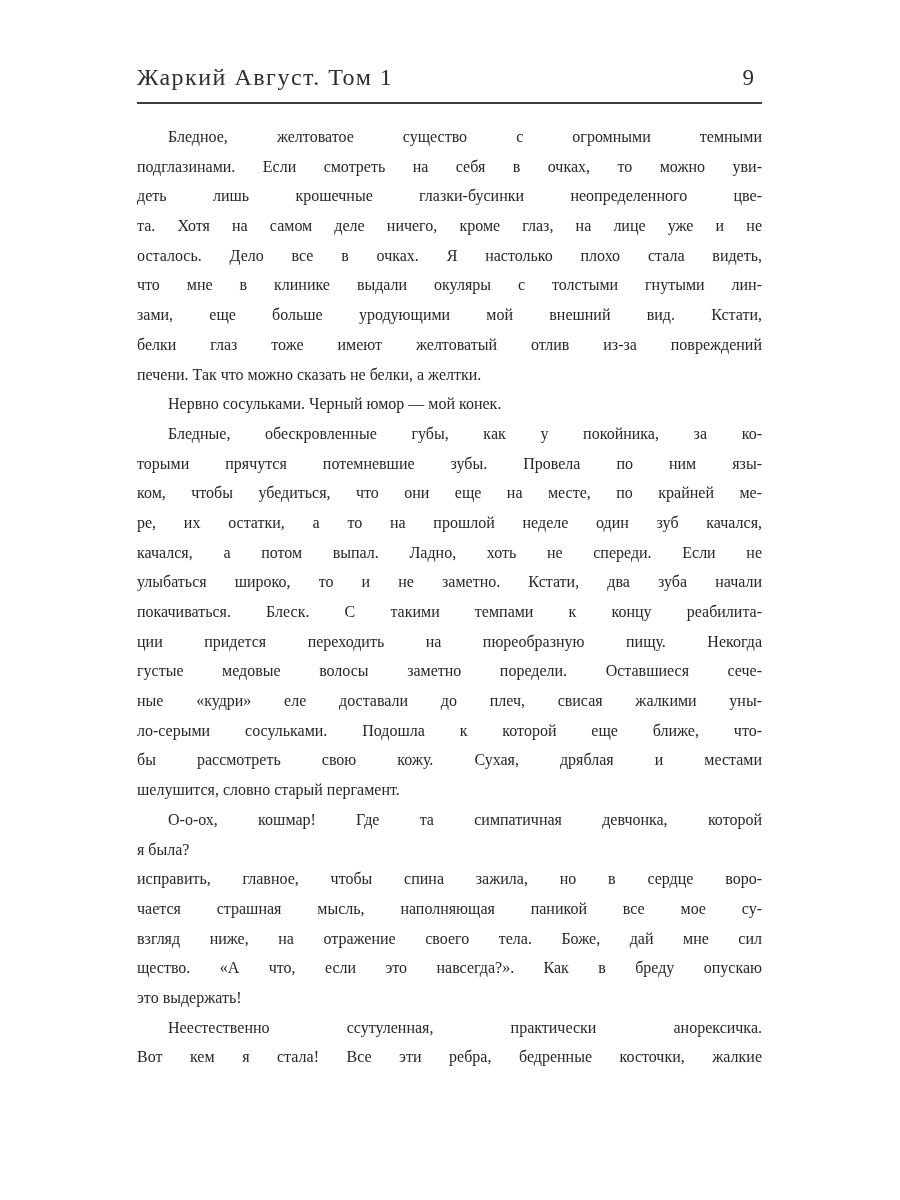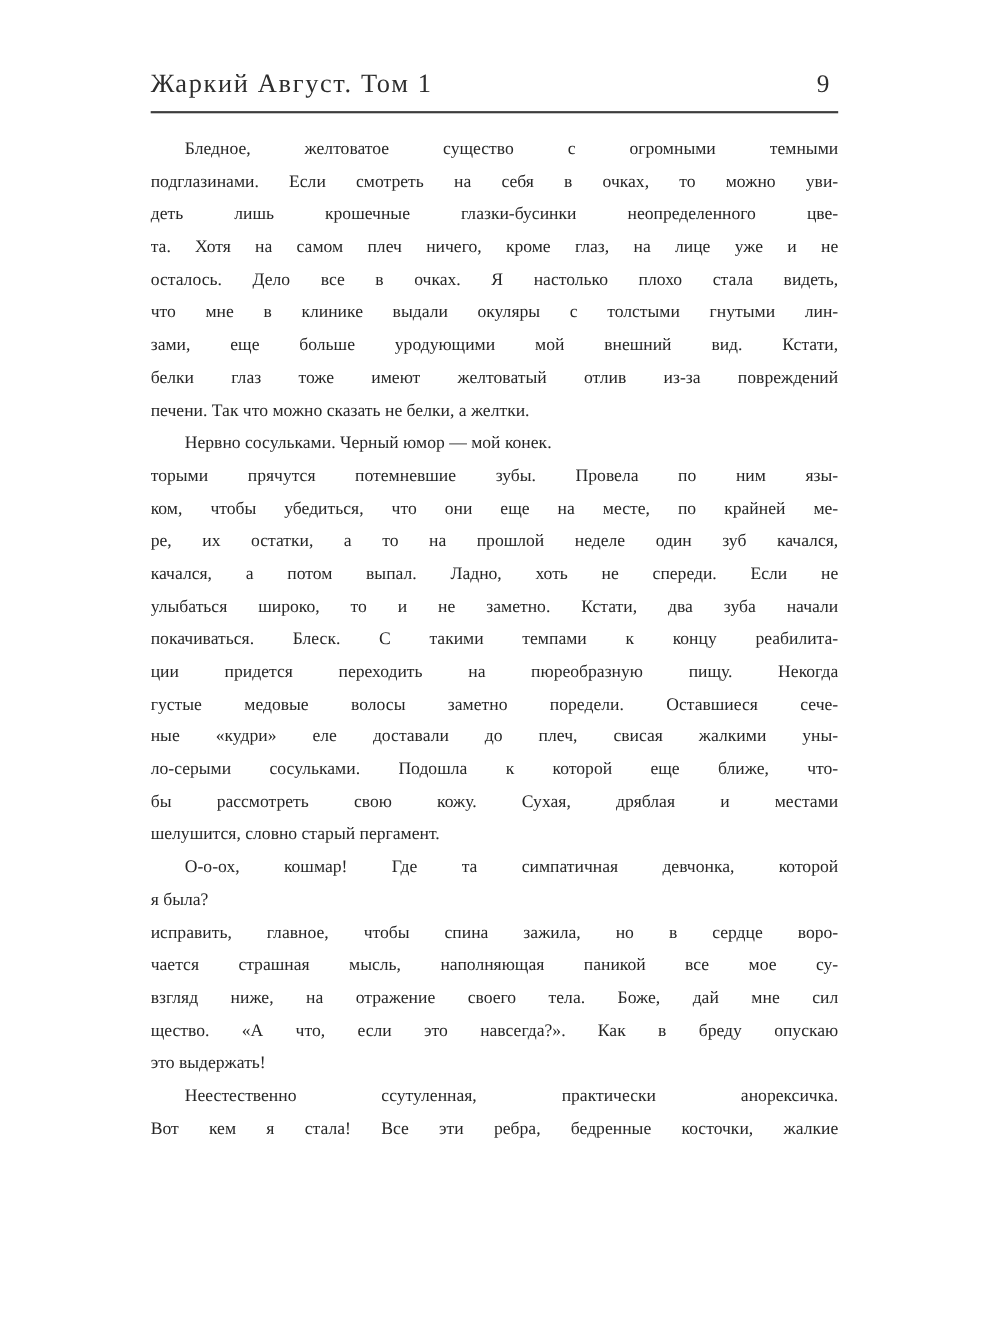--- a/index.html
+++ b/index.html
@@ -81,31 +81,32 @@
       <span class="page-number">9</span>
     </div>
 
     <hr class="header-divider">
 
     <div class="page-text">
         <div class="para">
           <div class="line first">Бледное, желтоватое существо с огромными темными</div>
           <div class="line">подглазинами. Если смотреть на себя в очках, то можно уви-</div>
           <div class="line">деть лишь крошечные глазки-бусинки неопределенного цве-</div>
-          <div class="line">та. Хотя на самом плеч ничего, кроме глаз, на лице уже и не</div>
+          <div class="line">та. Хотя на самом деле ничего, кроме глаз, на лице уже и не</div>
           <div class="line">осталось. Дело все в очках. Я настолько плохо стала видеть,</div>
           <div class="line">что мне в клинике выдали окуляры с толстыми гнутыми лин-</div>
           <div class="line">зами, еще больше уродующими мой внешний вид. Кстати,</div>
           <div class="line">белки глаз тоже имеют желтоватый отлив из-за повреждений</div>
           <div class="line lastline">печени. Так что можно сказать не белки, а желтки.</div>
         </div>
         <div class="para">
           <div class="line first lastline">Нервно сосульками. Черный юмор — мой конек.</div>
         </div>
         <div class="para">
+          <div class="line first">Бледные, обескровленные губы, как у покойника, за ко-</div>
           <div class="line">торыми прячутся потемневшие зубы. Провела по ним язы-</div>
           <div class="line">ком, чтобы убедиться, что они еще на месте, по крайней ме-</div>
           <div class="line">ре, их остатки, а то на прошлой неделе один зуб качался,</div>
           <div class="line">качался, а потом выпал. Ладно, хоть не спереди. Если не</div>
           <div class="line">улыбаться широко, то и не заметно. Кстати, два зуба начали</div>
           <div class="line">покачиваться. Блеск. С такими темпами к концу реабилита-</div>
           <div class="line">ции придется переходить на пюреобразную пищу. Некогда</div>
           <div class="line">густые медовые волосы заметно поредели. Оставшиеся сече-</div>
           <div class="line">ные «кудри» еле доставали до плеч, свисая жалкими уны-</div>
           <div class="line">ло-серыми сосульками. Подошла к которой еще ближе, что-</div>

